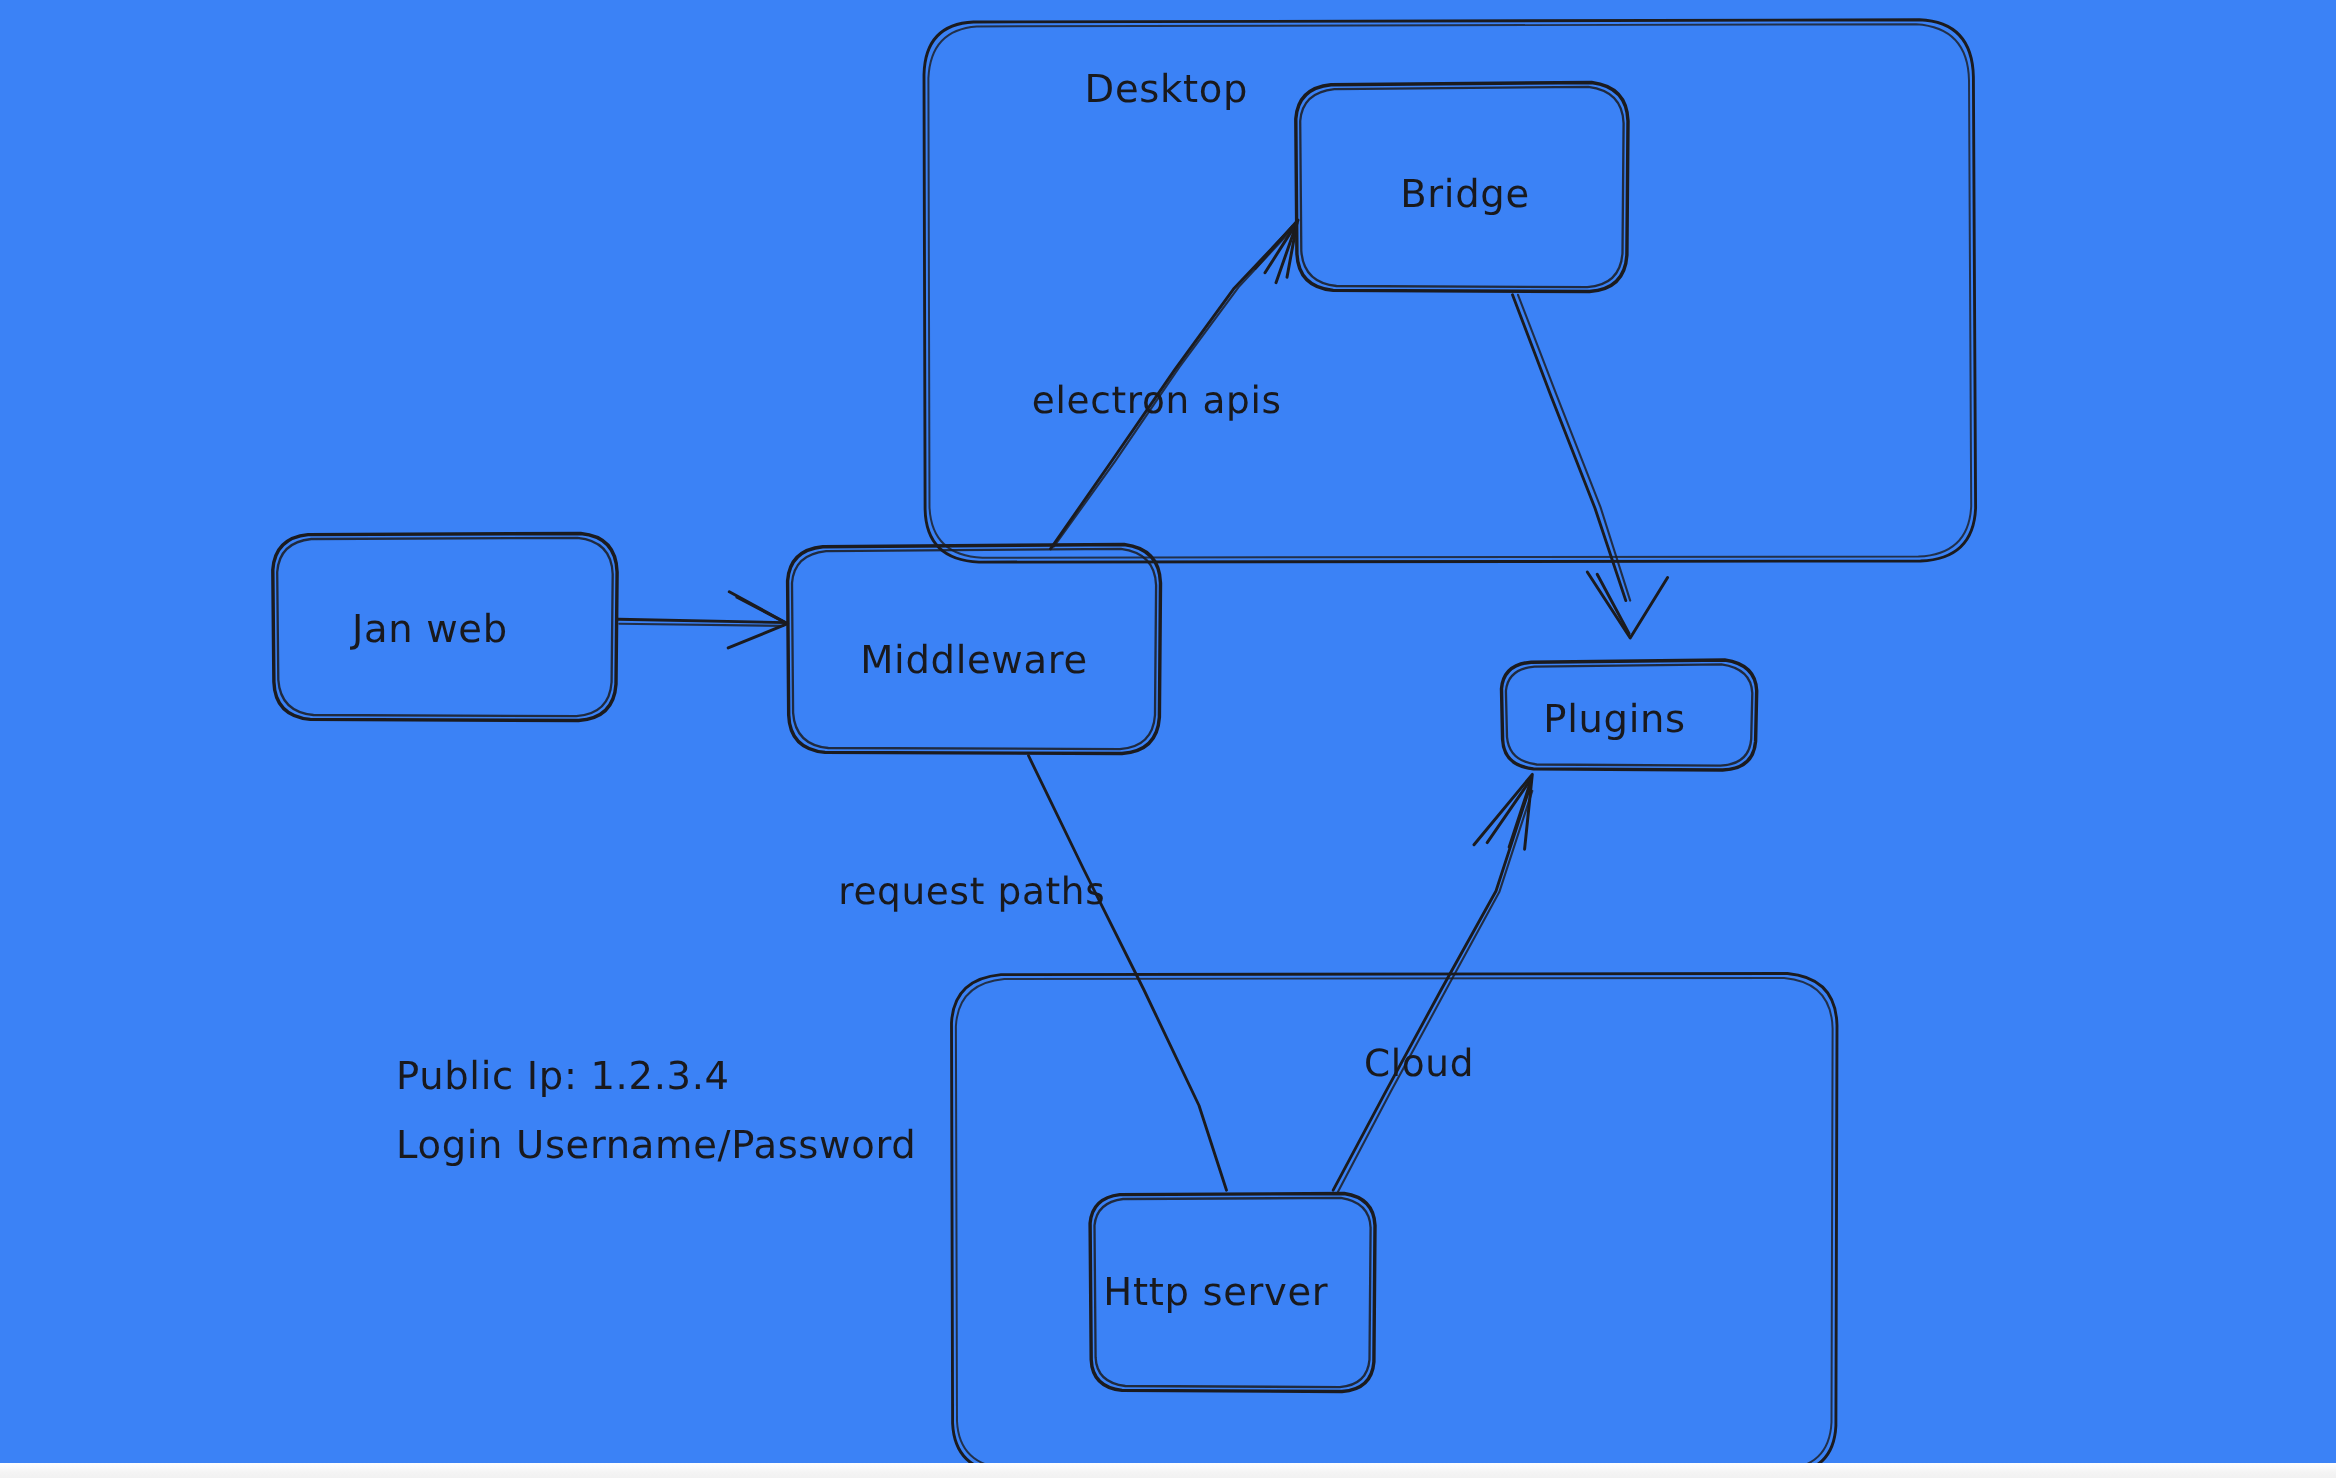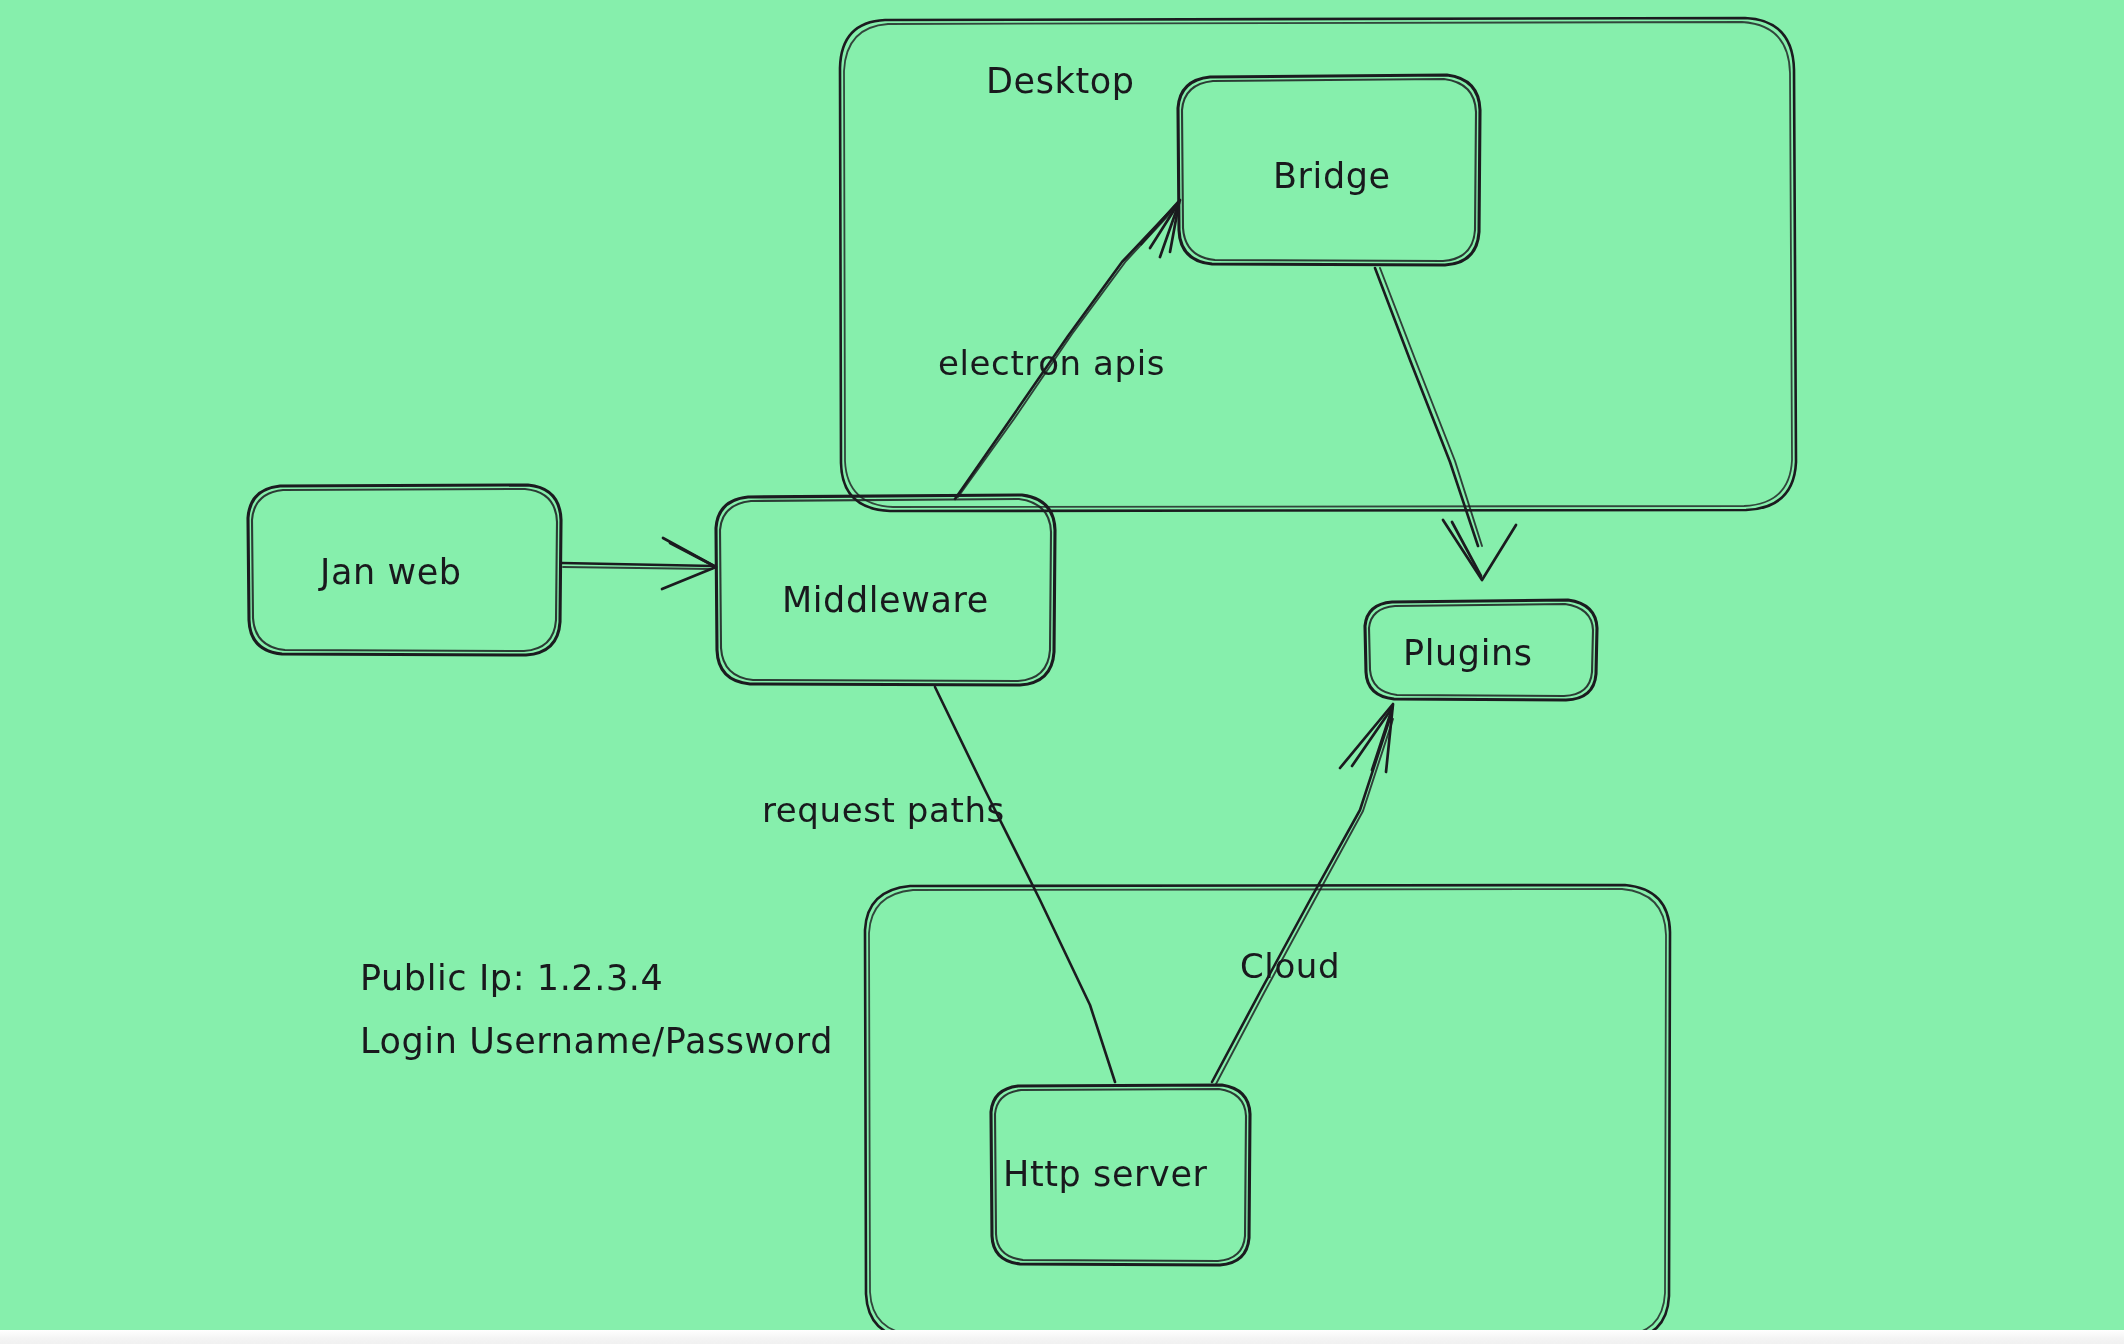--- a/index.html
+++ b/index.html
@@ -10,21 +10,21 @@
   body {
     width: 2124px;
     height: 1344px;
     overflow: hidden;
     font-family: "DejaVu Sans", sans-serif;
   }
   #canvas-root {
     position: relative;
     width: 2124px;
     height: 1344px;
-    background: #86efac;
+    background: #3b82f6;
   }
   #diagram-svg {
     position: absolute;
     top: 0;
     left: 0;
     width: 2124px;
     height: 1344px;
     display: block;
   }
   .sketch-stroke {

